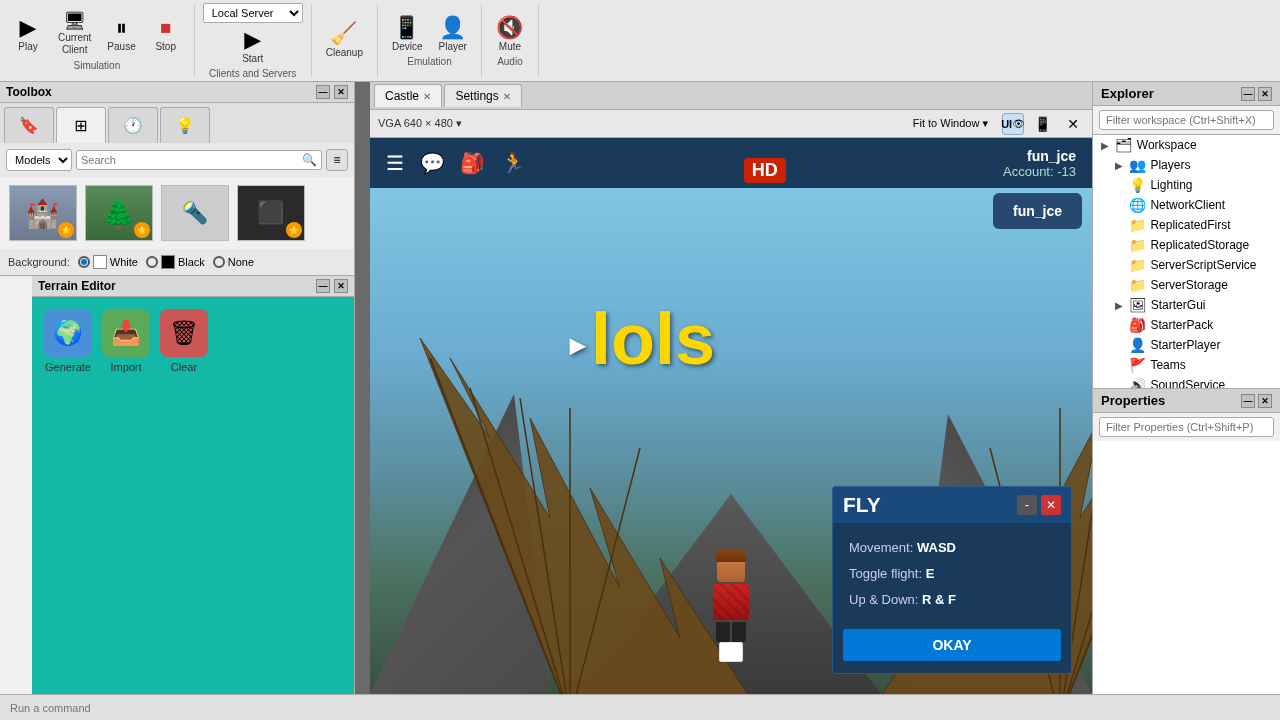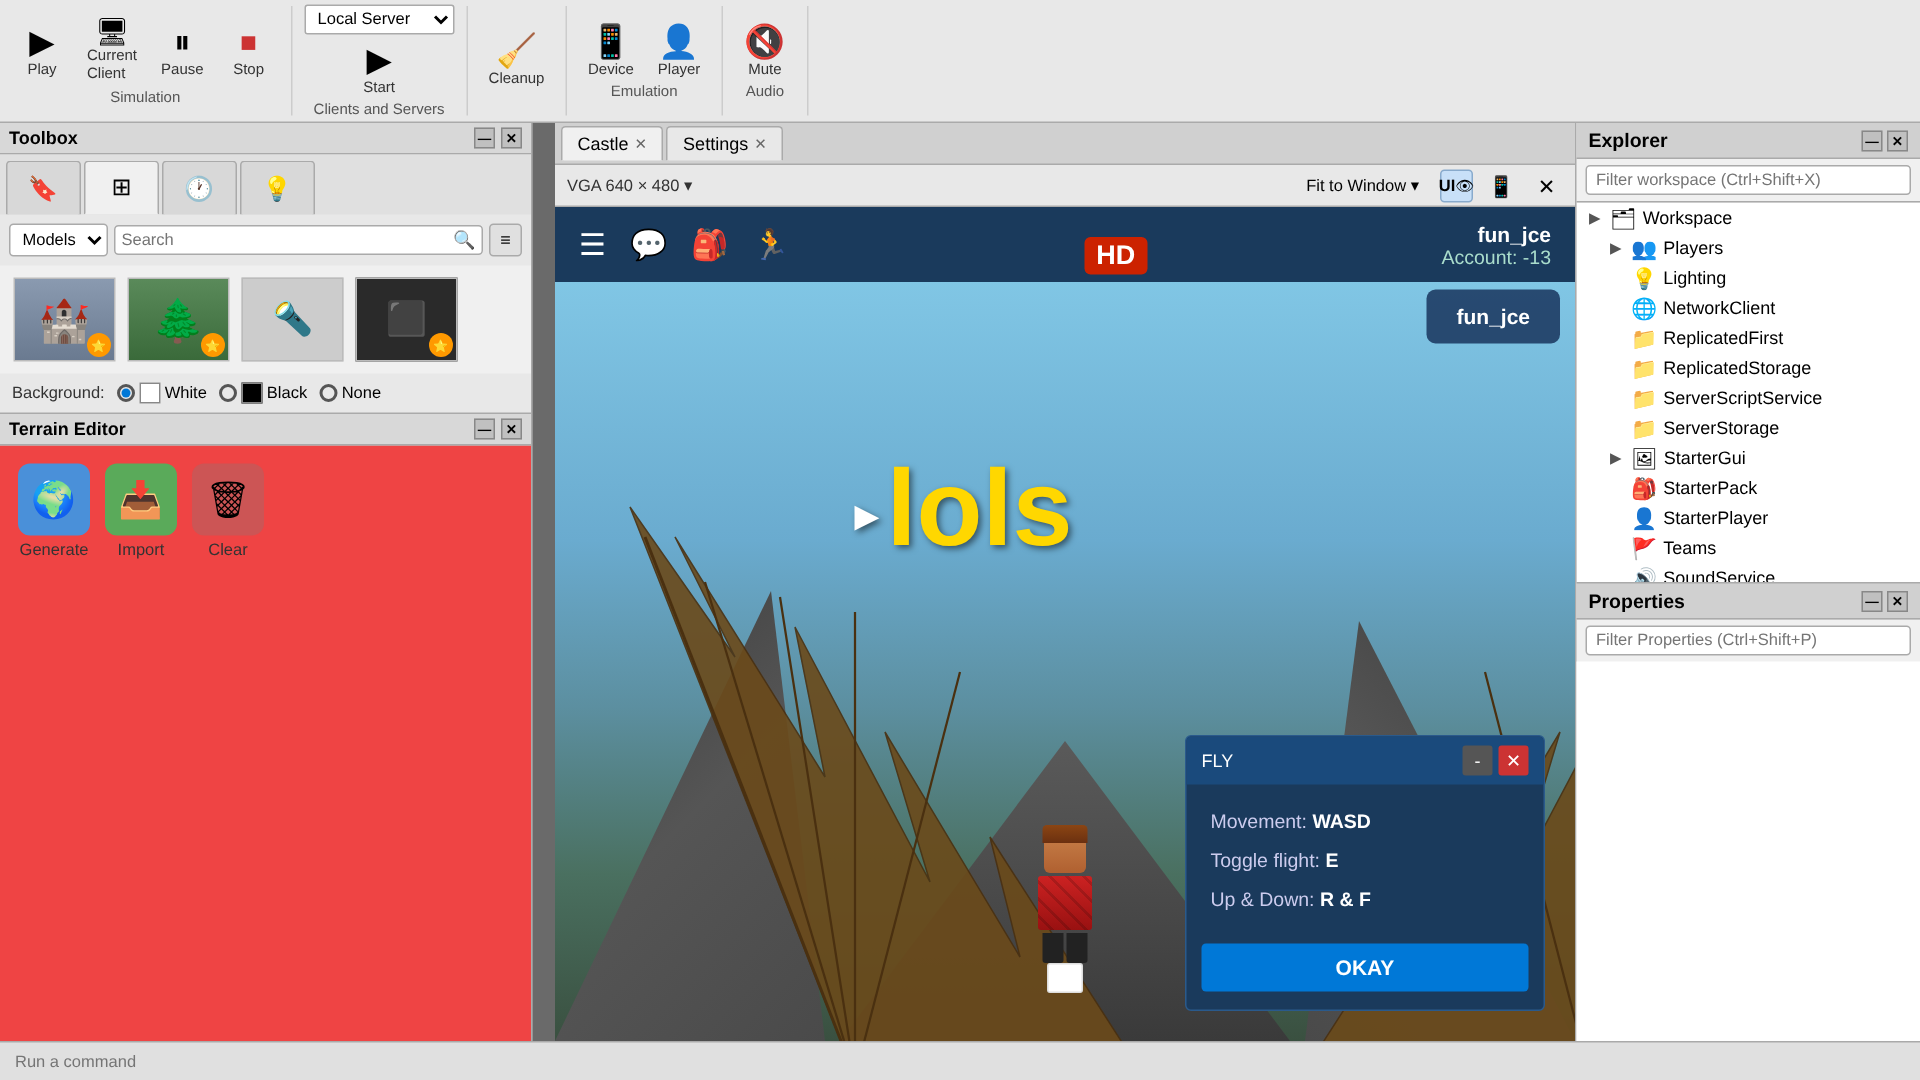--- a/index.html
+++ b/index.html
@@ -218,22 +218,23 @@
       border-radius: 50%;
       background: #0078d7;
     }
     .bg-color-box {
       width: 14px; height: 14px;
       border: 1px solid #888;
     }
 
     
     #terrain-editor {
-      background: #ef4444;
+      background: #14b8a6;
       flex: 1;
+      margin-left: 32px;
     }
     .terrain-tabs {
       display: flex;
       border-bottom: 1px solid #aaa;
     }
     .terrain-tab {
       flex: 1;
       text-align: center;
       padding: 6px 4px;
       cursor: pointer;
@@ -404,22 +405,22 @@
     }
     .fly-title-bar {
       display: flex;
       align-items: center;
       justify-content: space-between;
       background: #1a4a7c;
       padding: 6px 10px;
     }
     .fly-title {
       color: white;
-      font-weight: normal;
-      font-size: 12px;
+      font-weight: bold;
+      font-size: 21px;
     }
     .fly-controls { display: flex; gap: 4px; }
     .fly-ctrl-btn {
       width: 20px; height: 20px;
       border: none;
       cursor: pointer;
       font-size: 12px;
       display: flex; align-items: center; justify-content: center;
       border-radius: 2px;
     }
@@ -444,21 +445,21 @@
       border: none;
       padding: 8px;
       font-size: 14px;
       font-weight: bold;
       cursor: pointer;
       border-radius: 3px;
     }
 
     
     #right-panel {
-      width: 230px;
+      width: 188px;
       display: flex;
       flex-direction: column;
       background: #f0f0f0;
       border-left: 1px solid #aaa;
       flex-shrink: 0;
     }
 
     .explorer-header {
       background: #d0d0d0;
       display: flex;
@@ -598,21 +599,21 @@
 
 <div id="toolbar">
   <div class="toolbar-group">
     <div class="toolbar-buttons">
       <div class="toolbar-btn">
         <span class="icon">▶</span>
         <span class="label">Play</span>
       </div>
       <div class="toolbar-btn" style="max-width:55px;font-size:9px;">
         <span class="icon" style="font-size:18px;">🖥</span>
-        <span class="label" style="text-align:left;line-height:1.2;">Current<br>Client</span>
+        <span class="label" style="text-align:center;line-height:1.2;">Current<br>Client</span>
       </div>
       <div class="toolbar-btn">
         <span class="icon">⏸</span>
         <span class="label">Pause</span>
       </div>
       <div class="toolbar-btn">
         <span class="icon" style="color:#cc3333;">⏹</span>
         <span class="label">Stop</span>
       </div>
     </div>

